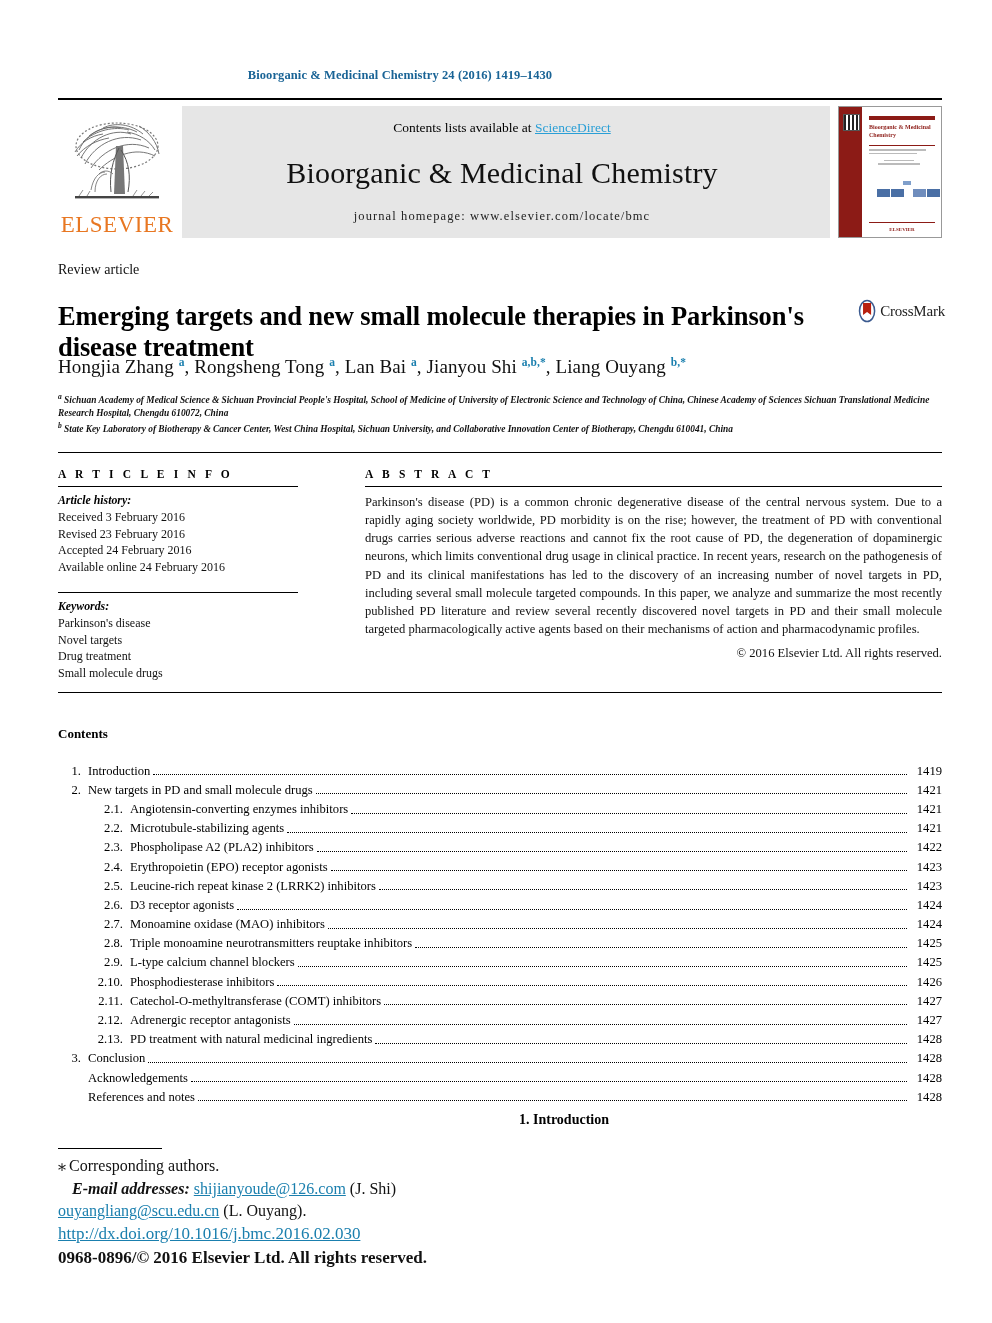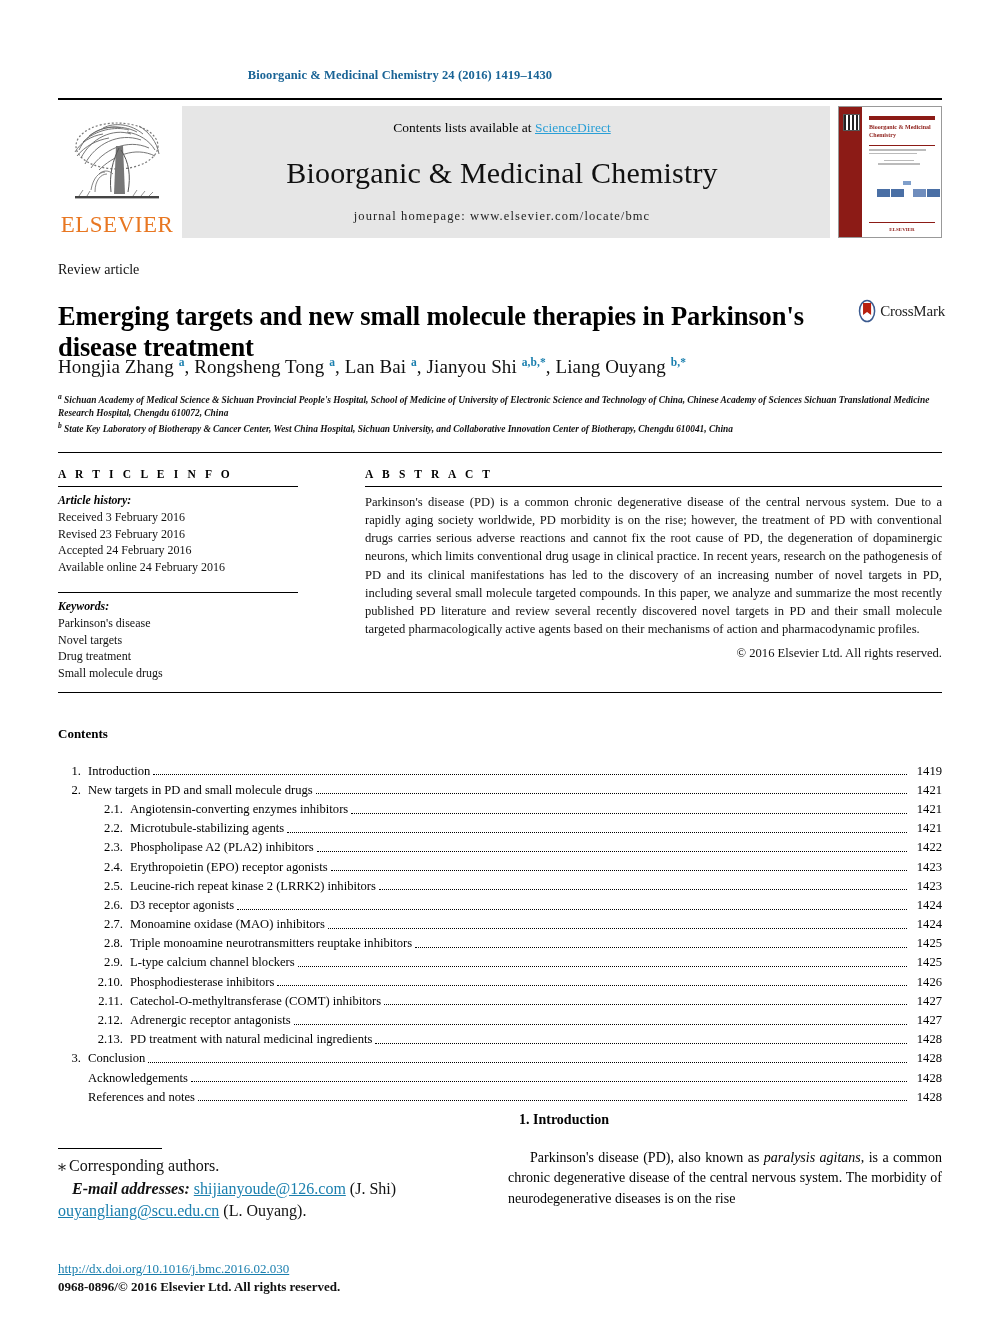--- a/index.html
+++ b/index.html
@@ -286,23 +286,22 @@
     line-height: 1.42;
     color: #111;
   }
   .footnote .star { margin-right: 3px; }
   .fn-ital { font-style: italic; font-weight: bold; }
   .mail { color: #1a7fae; }
   .doi-block {
     position: absolute;
     left: 58px; top: 1222px;
     width: 430px;
-    font-size: 13px;
+    font-size: 17px;
     line-height: 1.4;
-    margin-top: 38px;
   }
   .doi-link { color: #1a7fae; }
   .issn { font-weight: bold; color: #111; }
 
   
   .intro-head {
     position: absolute;
     left: 519px; top: 1112px;
     font-size: 14px;
     font-weight: bold;
@@ -577,17 +576,14 @@
       <span>(L. Ouyang).</span>
     </div>
   </div>
 
   <div class="doi-block">
     <a class="doi-link" href="#">http://dx.doi.org/10.1016/j.bmc.2016.02.030</a>
     <div class="issn">0968-0896/© 2016 Elsevier Ltd. All rights reserved.</div>
   </div>
 
   <div class="intro-head">1. Introduction</div>
-  <div class="intro-body">
-    <span class="indent"></span><span>Parkinson's disease (PD), also known as </span><i>paralysis agitans</i><span>, is a common chronic degenerative disease of the central nervous system. The morbidity of neurodegenerative diseases is on the rise</span>
-  </div>
 
 </div>
 
 </body></html>

